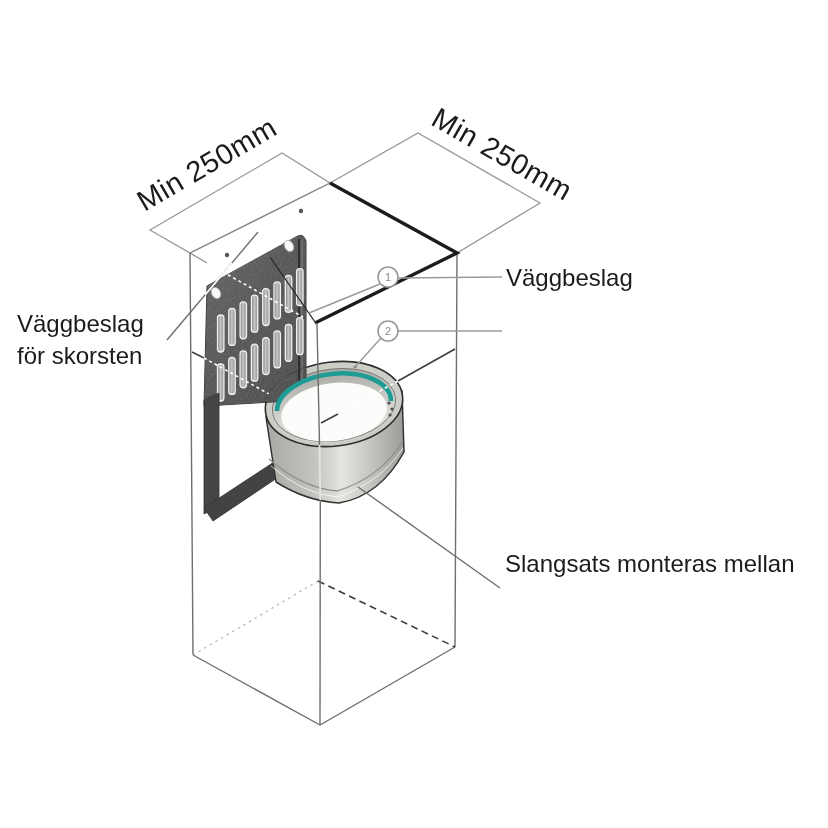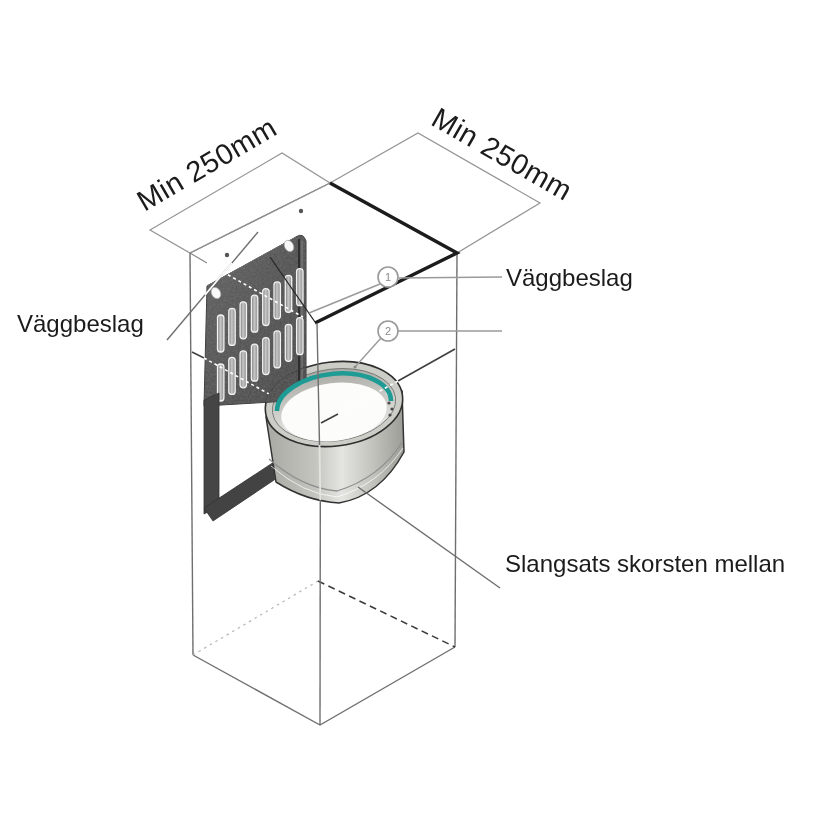--- a/index.html
+++ b/index.html
@@ -191,24 +191,25 @@
 
   <circle cx="388" cy="277" r="10" fill="#ffffff" stroke="#9a9a9a" stroke-width="1.6"></circle>
   <circle cx="388" cy="331" r="10" fill="#ffffff" stroke="#9a9a9a" stroke-width="1.6"></circle>
 </svg>
 
 <div class="dim" id="dim-left">Min 250mm</div>
 <div class="dim" id="dim-right">Min 250mm</div>
 
 <div class="lbl" id="label-left">
   <div>Väggbeslag</div>
+  <div>för skorsten</div>
 </div>
 
 <div class="lbl" id="callout1-label">Väggbeslag</div>
 
 <div class="lbl" id="note">
-  <div>Slangsats skorsten mellan</div>
+  <div>Slangsats monteras mellan</div>
 </div>
 
 <div class="coNum" id="co1">1</div>
 <div class="coNum" id="co2">2</div>
 
 </div>
 
 </body></html>

